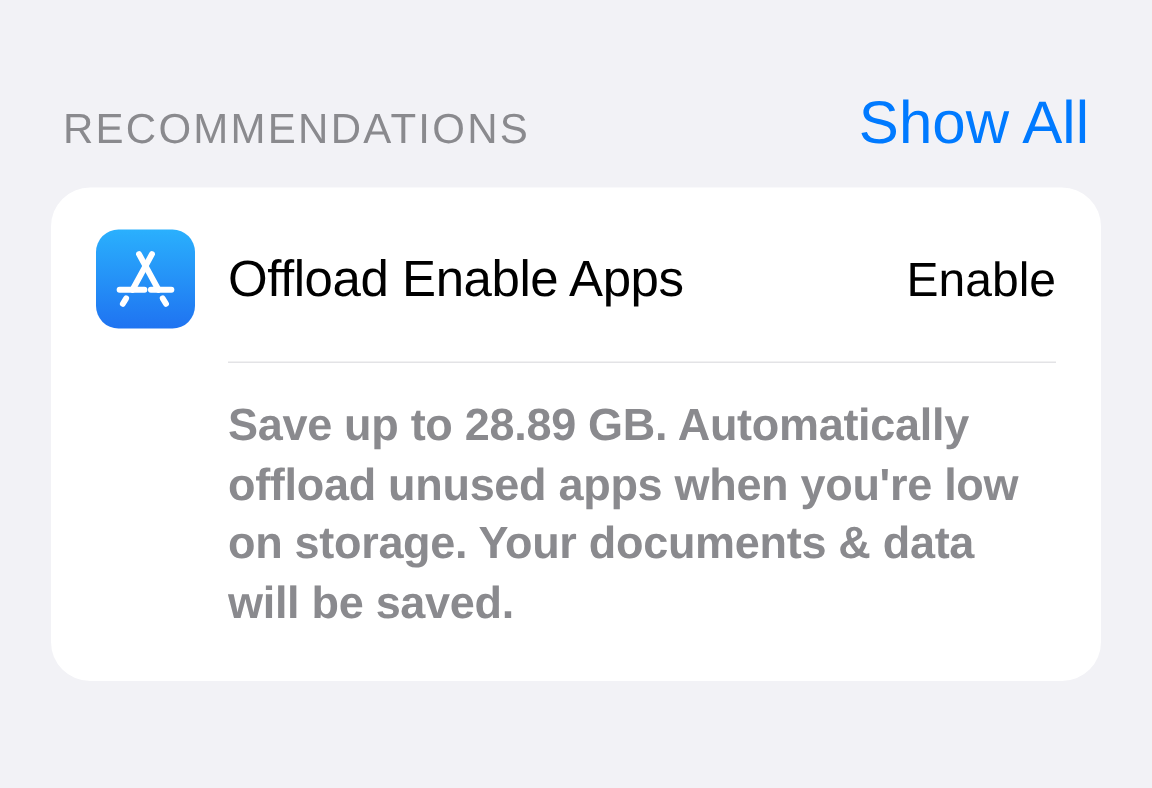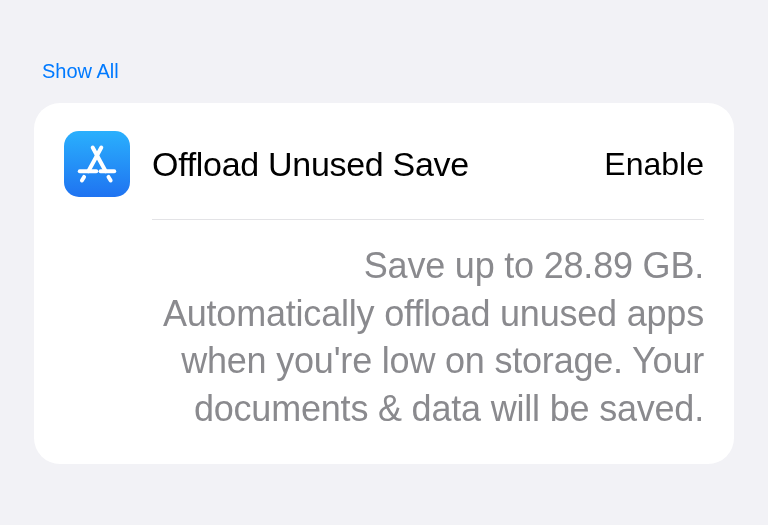--- a/index.html
+++ b/index.html
@@ -26,21 +26,21 @@
       margin-bottom: 20px;
       padding: 0 8px;
     }
     .section-title {
       font-size: 28px;
       letter-spacing: 1.5px;
       font-weight: 400;
       color: #8a8a8e;
     }
     .show-all-link {
-      font-size: 20px;
+      font-size: 40px;
       font-weight: 400;
       color: #007aff;
       text-decoration: none;
       cursor: pointer;
     }
     .card {
       background: #ffffff;
       border-radius: 26px;
       padding: 28px 30px 32px 30px;
     }
@@ -85,52 +85,52 @@
     }
     .divider {
       margin-left: 88px;
       height: 1px;
       background: #e3e3e6;
       margin-top: 22px;
       margin-bottom: 22px;
     }
     .card-desc {
       margin-left: 88px;
-      font-size: 36px;
+      font-size: 30px;
       line-height: 1.32;
       color: #8a8a8e;
-      font-weight: 400;
+      font-weight: 700;
       letter-spacing: -0.2px;
-      text-align: right;
     }
   </style>
 </head>
 <body>
 
 <div class="container">
   <div class="section-header">
+    <div class="section-title">RECOMMENDATIONS</div>
     <a class="show-all-link">Show All</a>
   </div>
 
   <div class="card">
     <div class="card-top">
       <div class="app-icon">
         <svg viewBox="0 0 64 64" xmlns="http://www.w3.org/2000/svg">
           <g stroke="#ffffff" stroke-width="5.5" stroke-linecap="round" fill="none">
             <line x1="26" y1="9" x2="44" y2="42"></line>
             <line x1="38" y1="9" x2="20" y2="42"></line>
             <line x1="8" y1="42" x2="31" y2="42"></line>
             <line x1="37" y1="42" x2="56" y2="42"></line>
             <line x1="14" y1="50" x2="11" y2="55"></line>
             <line x1="48" y1="50" x2="51" y2="55"></line>
           </g>
         </svg>
       </div>
       <div class="card-title-row">
-        <div class="card-title">Offload Unused Save</div>
+        <div class="card-title">Offload Enable Apps</div>
         <a class="enable-link">Enable</a>
       </div>
     </div>
 
     <div class="divider"></div>
 
     <div class="card-desc">Save up to 28.89 GB. Automatically offload unused apps when you're low on storage. Your documents &amp; data will be saved.</div>
   </div>
 </div>
 

